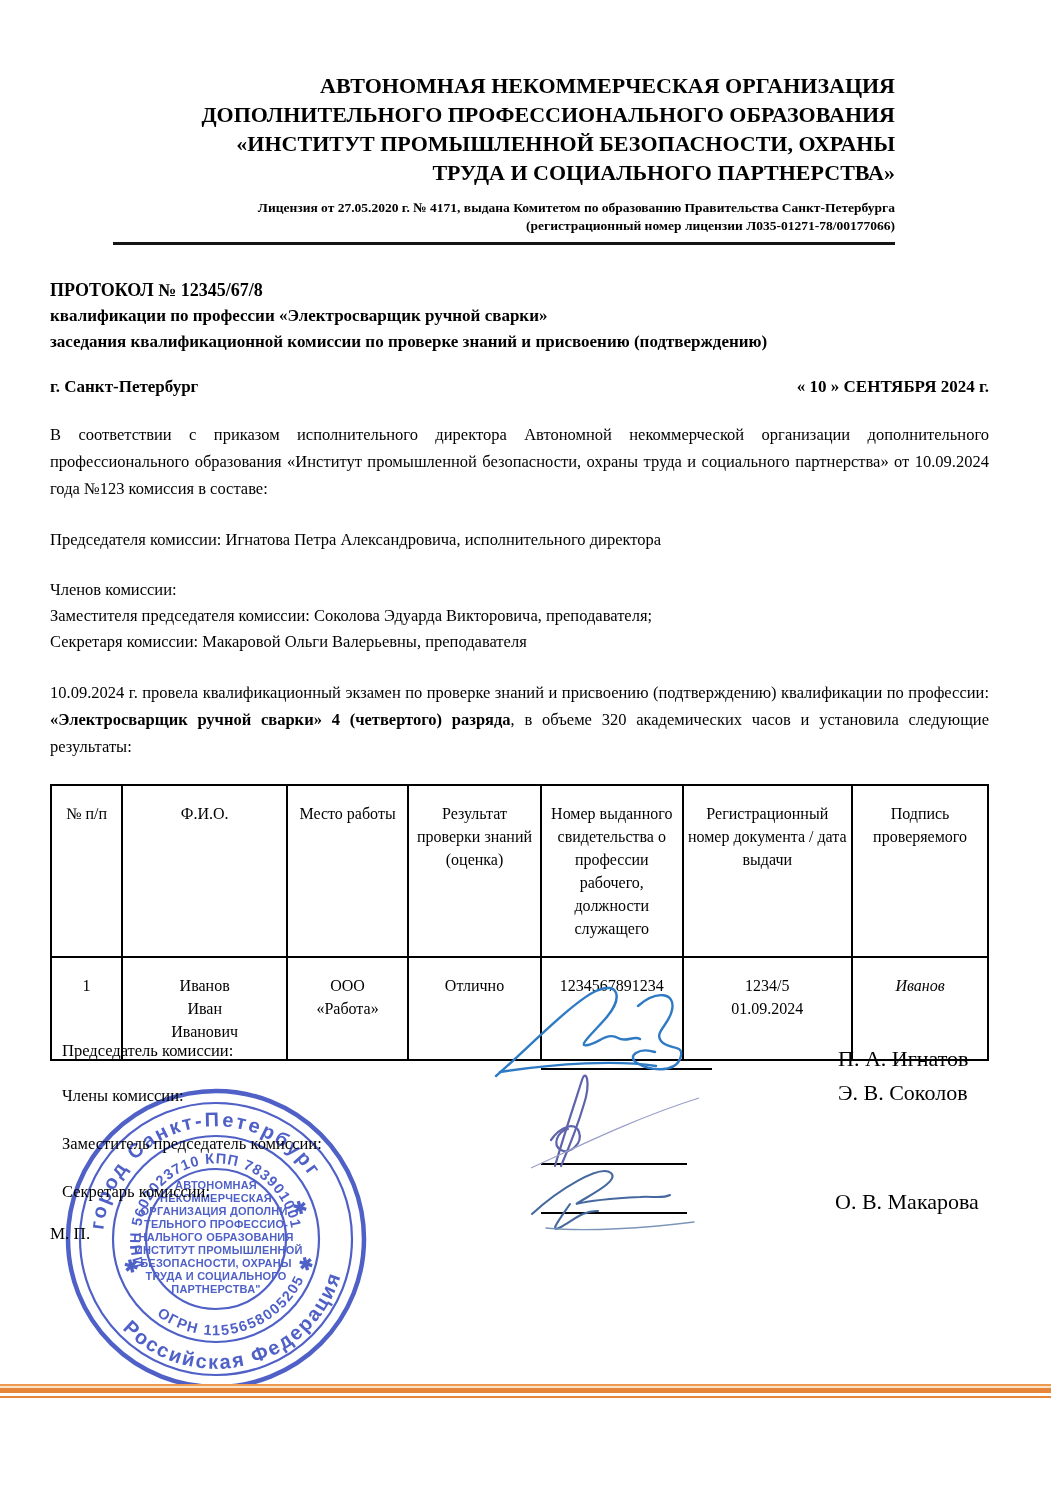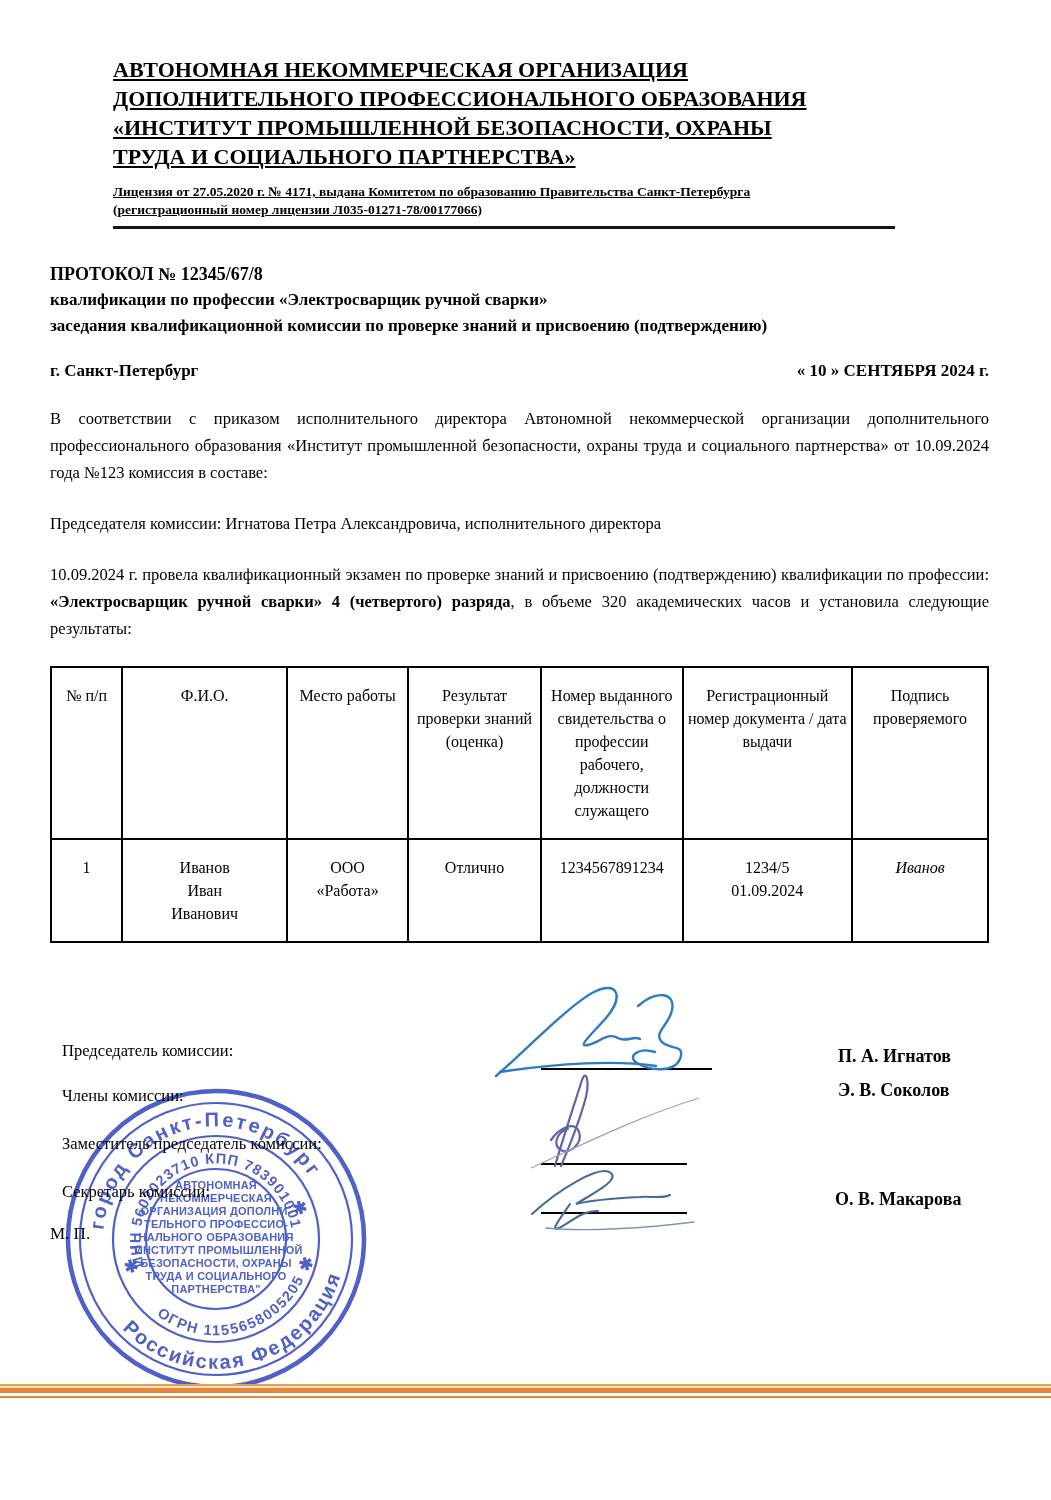--- a/index.html
+++ b/index.html
@@ -7,21 +7,21 @@
     position:relative;
     width:1051px;height:1500px;
     margin:0 auto;
     background:#fff;
     font-family:"Liberation Serif", serif;
     color:#000;
     overflow:hidden;
   }
   .content{padding:55px 62px 0 50px;}
   
-  .org-block{width:782px;margin:0 auto 0 63px;text-align:left;text-decoration:underline;}
+  .org-block{width:782px;margin:16px auto 0 63px;text-align:right;}
   .org-name{font-weight:bold;font-size:22px;line-height:29px;}
   .org-license{font-weight:bold;font-size:13.5px;line-height:17.5px;margin-top:12px;}
   .org-rule{height:3px;background:#151515;margin-top:8px;}
   
   .title-block{text-align:left;margin-top:32px;}
   .protocol-no{font-weight:bold;font-size:18px;line-height:26px;}
   .protocol-sub{font-weight:bold;font-size:17px;line-height:26px;}
   .city-date{display:flex;justify-content:space-between;font-weight:bold;font-size:17px;margin-top:22px;}
   
   .para{font-size:16.5px;line-height:27px;margin-top:24px;}
@@ -38,21 +38,21 @@
     padding:16px 4px;
     text-align:center;
     overflow:hidden;
   }
   td.cell-left{text-align:left;padding-left:9px;}
   .pre{white-space:pre-line;}
   td.sig-cell{font-style:italic;}
   
   .abs{position:absolute;}
   .sig-label{font-size:16.5px;}
-  .sig-name{font-size:18px;font-weight:bold;}
+  .sig-name{font-size:22px;}
   .sig-line{height:2px;background:#000;}
   .mp{font-size:17px;}
   
   .stamp{position:absolute;left:63px;top:1086px;width:306px;height:306px;opacity:.9;mix-blend-mode:multiply;pointer-events:none;}
   .stamp text{font-family:"Liberation Sans", sans-serif;font-weight:bold;}
   
   .footer-stripes{position:absolute;left:0;top:1384px;width:100%;}
   .fs1{height:2px;background:#ED9A4F;}
   .fs2{height:2px;background:#FBE3CB;}
   .fs3{height:5px;background:#E5863A;}
@@ -94,20 +94,25 @@
 
     <div class="city-date">
       <span>г. Санкт-Петербург</span>
       <span>« 10 » СЕНТЯБРЯ 2024 г.</span>
     </div>
 
     <div class="para just">В соответствии с приказом исполнительного директора Автономной некоммерческой организации дополнительного профессионального образования «Институт промышленной безопасности, охраны труда и социального партнерства» от 10.09.2024 года №123 комиссия в составе:</div>
 
     <div class="para">Председателя комиссии: Игнатова Петра Александровича, исполнительного директора</div>
 
+    <div class="para tight">
+      <div>Членов комиссии:</div>
+      <div>Заместителя председателя комиссии: Соколова Эдуарда Викторовича, преподавателя;</div>
+      <div>Секретаря комиссии: Макаровой Ольги Валерьевны, преподавателя</div>
+    </div>
 
     <div class="para just"><span>10.09.2024 г. провела квалификационный экзамен по проверке знаний и присвоению (подтверждению) квалификации по профессии: </span><span class="b">«Электросварщик ручной сварки» 4 (четвертого) разряда</span><span>, в объеме 320 академических часов и установила следующие результаты:</span></div>
 
     <table class="results">
       <colgroup>
         <col style="width:7.6%">
           <col style="width:17.6%">
           <col style="width:12.9%">
         <col style="width:14.2%">
           <col style="width:15.1%">

